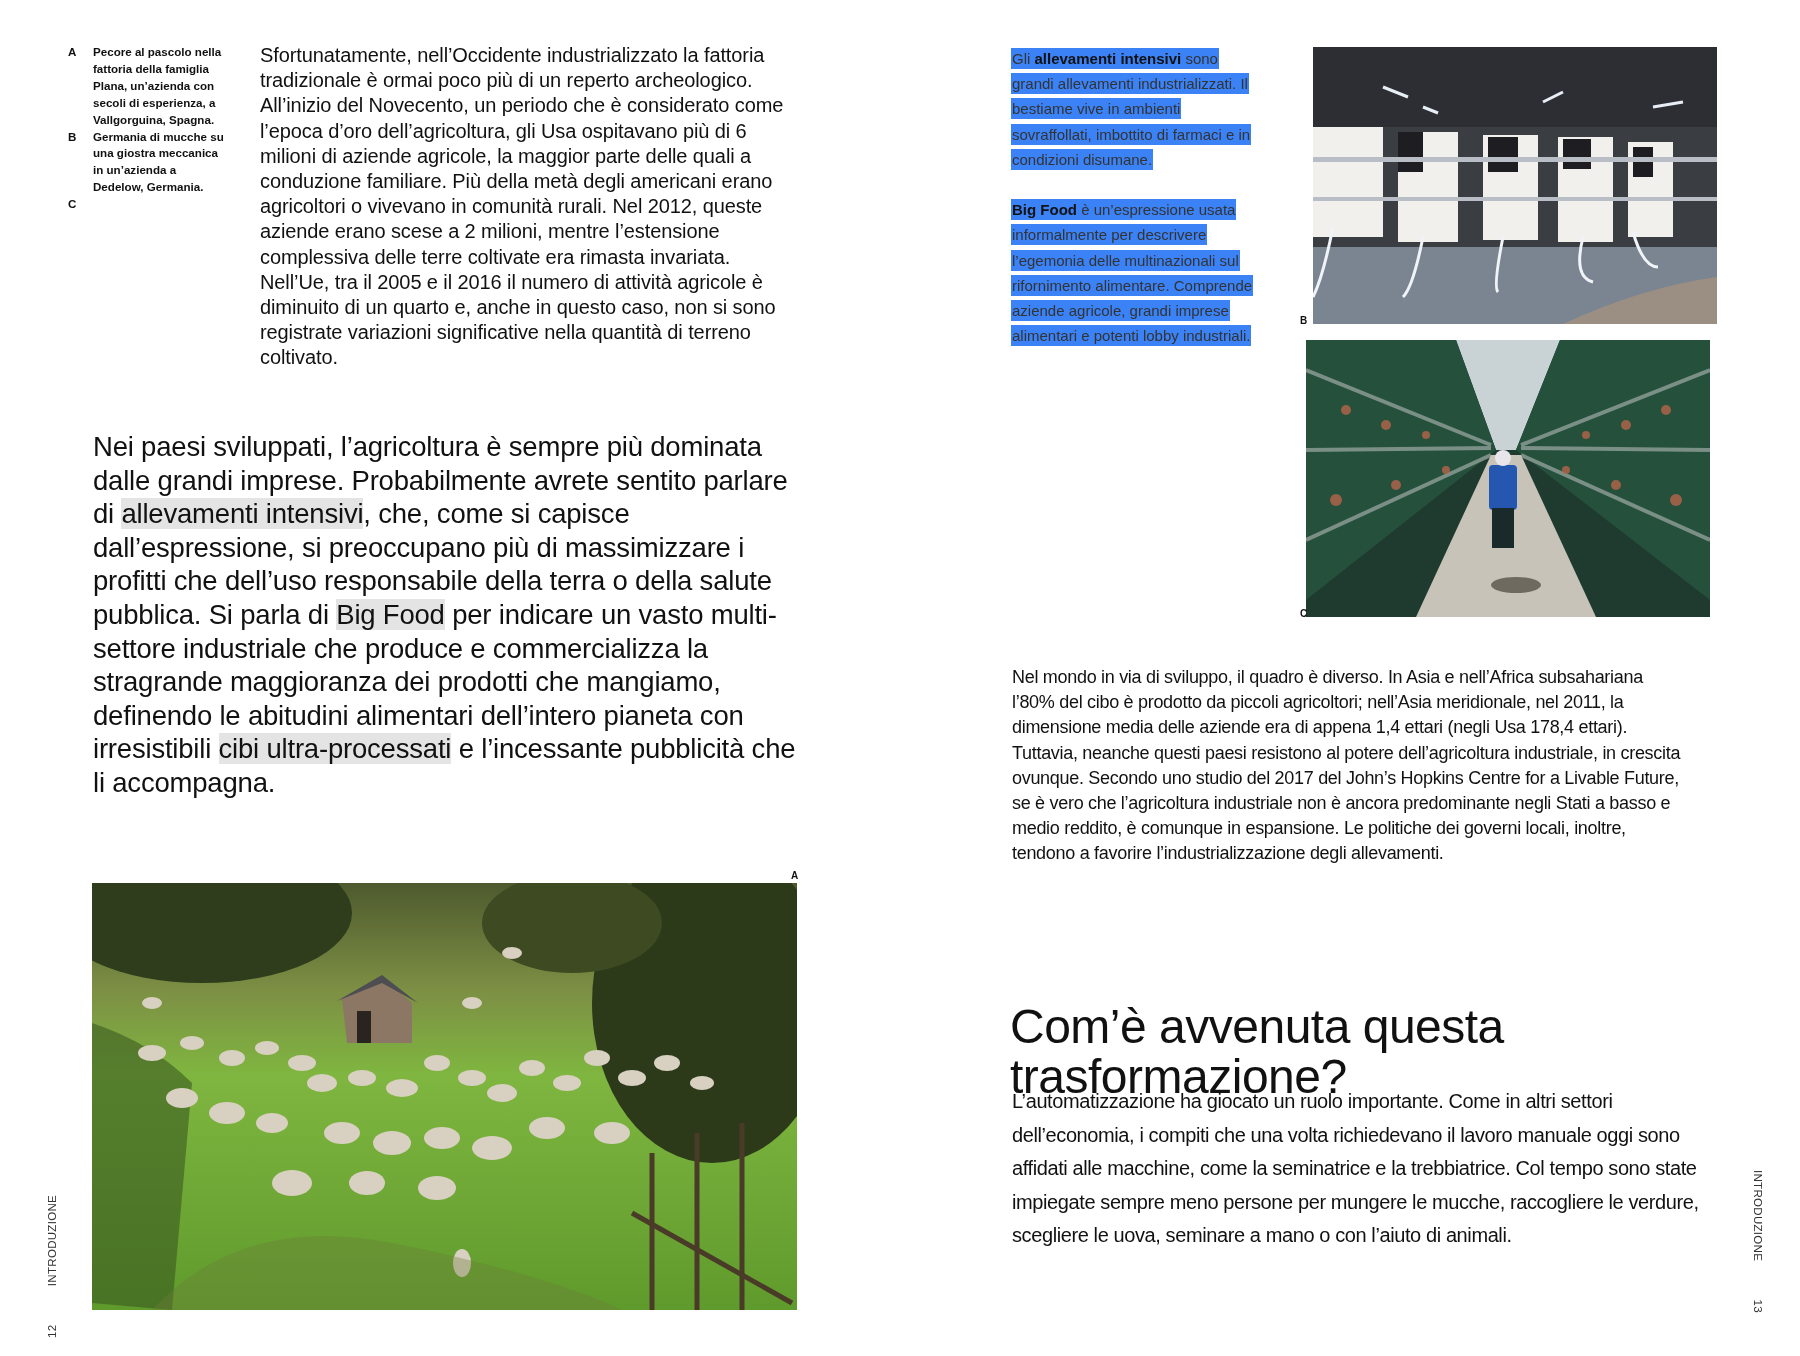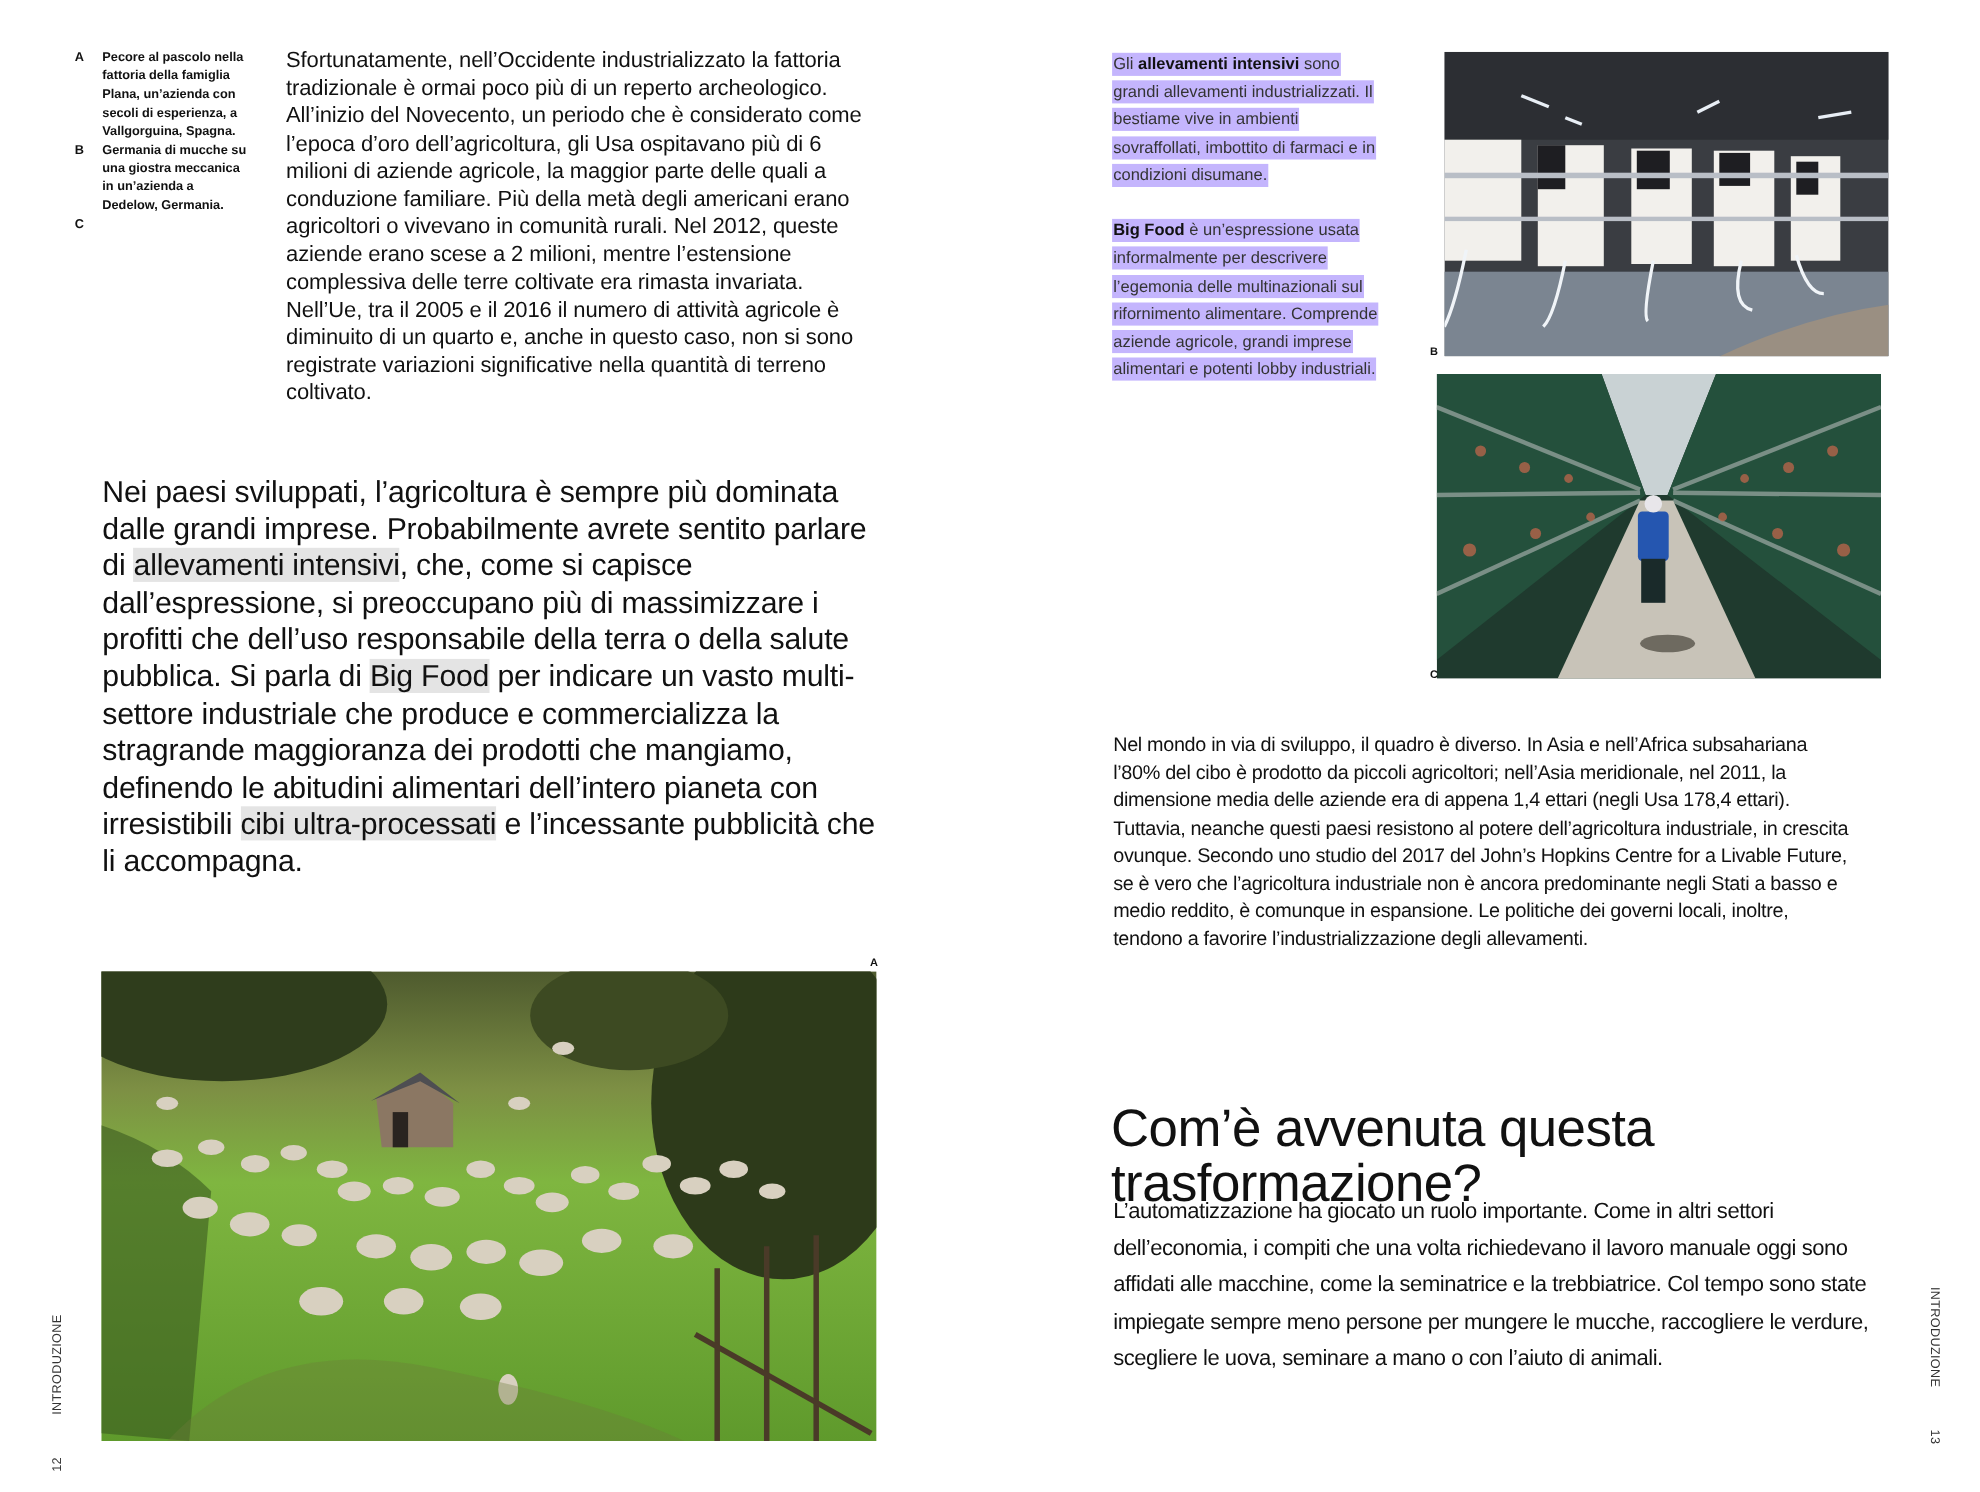--- a/index.html
+++ b/index.html
@@ -21,21 +21,21 @@
   .hl { background:#e4e4e4; }
 
   
   .photo { overflow:hidden; }
   .photo svg { display:block; width:100%; height:100%; }
   .letter { font-size:10px; font-weight:bold; }
 
   
   .glossary { left:1011px; top:46px; width:250px; font-size:15px; line-height:25.2px; color:#333; }
   .gloss-block { margin-bottom:25.2px; }
-  .gloss-line { background:#c4b5fd; display:inline; box-decoration-break:clone; -webkit-box-decoration-break:clone; padding:2px 1px; }
+  .gloss-line { background:#3b82f6; display:inline; box-decoration-break:clone; -webkit-box-decoration-break:clone; padding:2px 1px; }
   .gloss-block b { color:#111; }
 
   
   .body-right { left:1012px; top:665px; width:670px; font-size:18px; line-height:25.2px; letter-spacing:-0.3px; }
 
   .heading { left:1010px; top:1002px; width:700px; font-size:48px; line-height:50px; letter-spacing:-0.5px; margin:0; font-weight:normal; }
 
   .body-right2 { left:1012px; top:1085px; width:720px; font-size:20px; line-height:33.6px; letter-spacing:-0.4px; }
 
   

